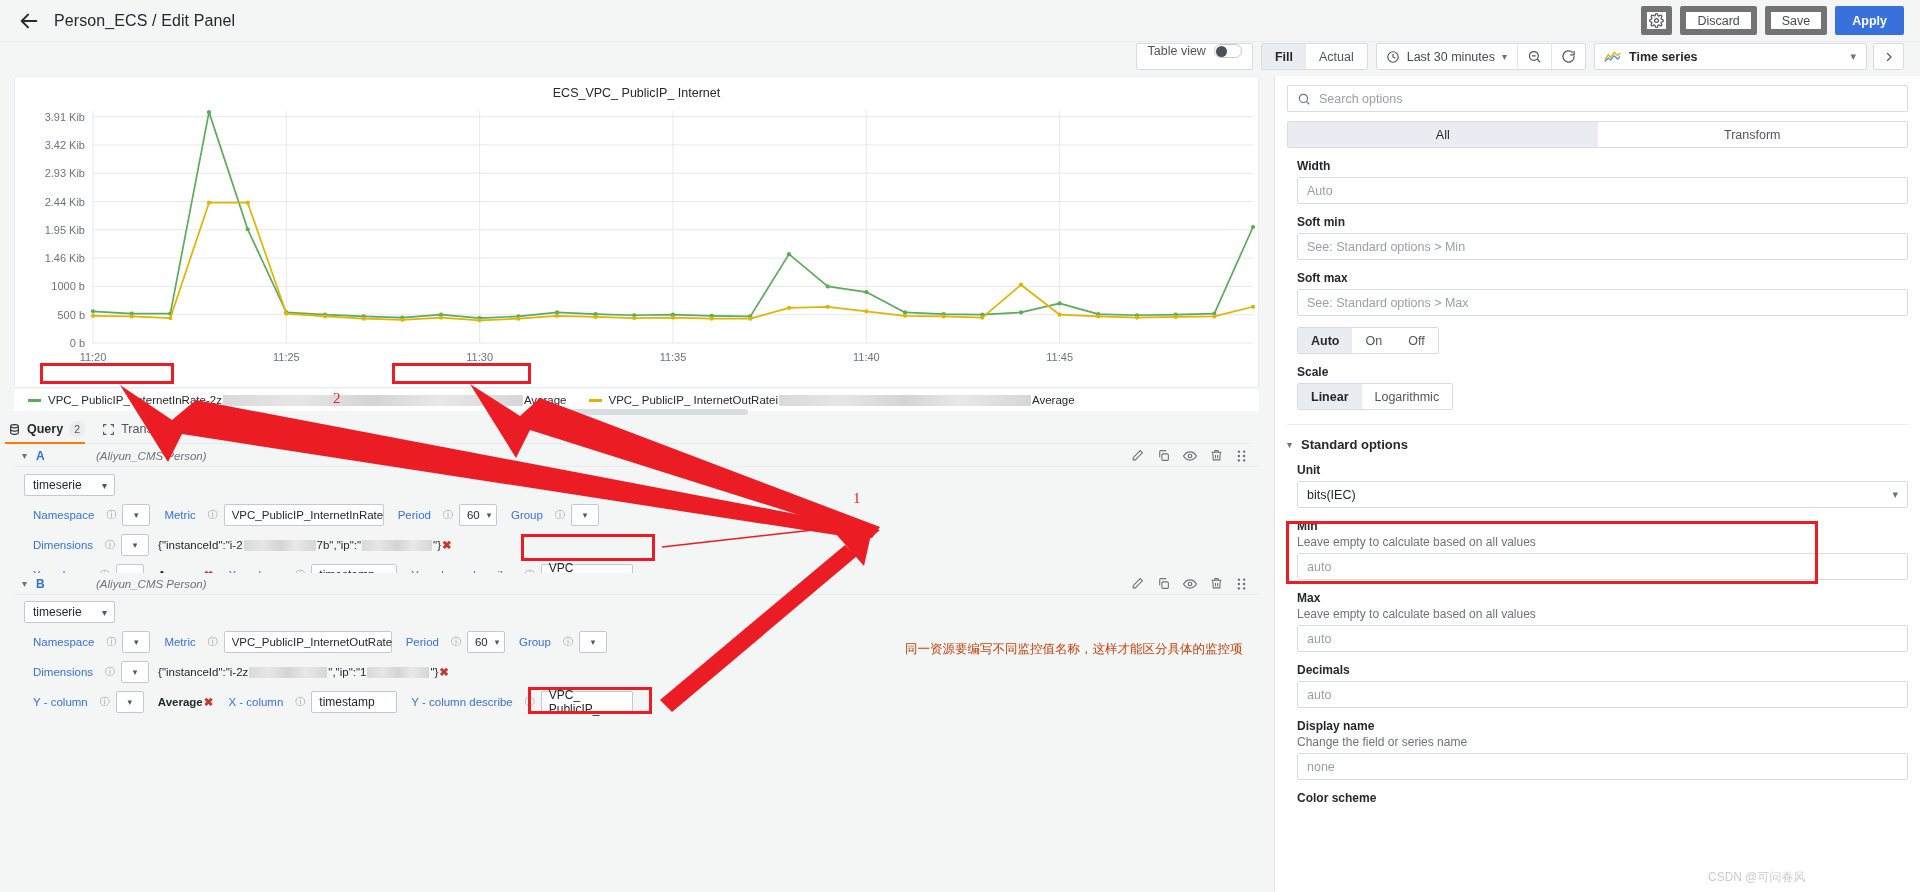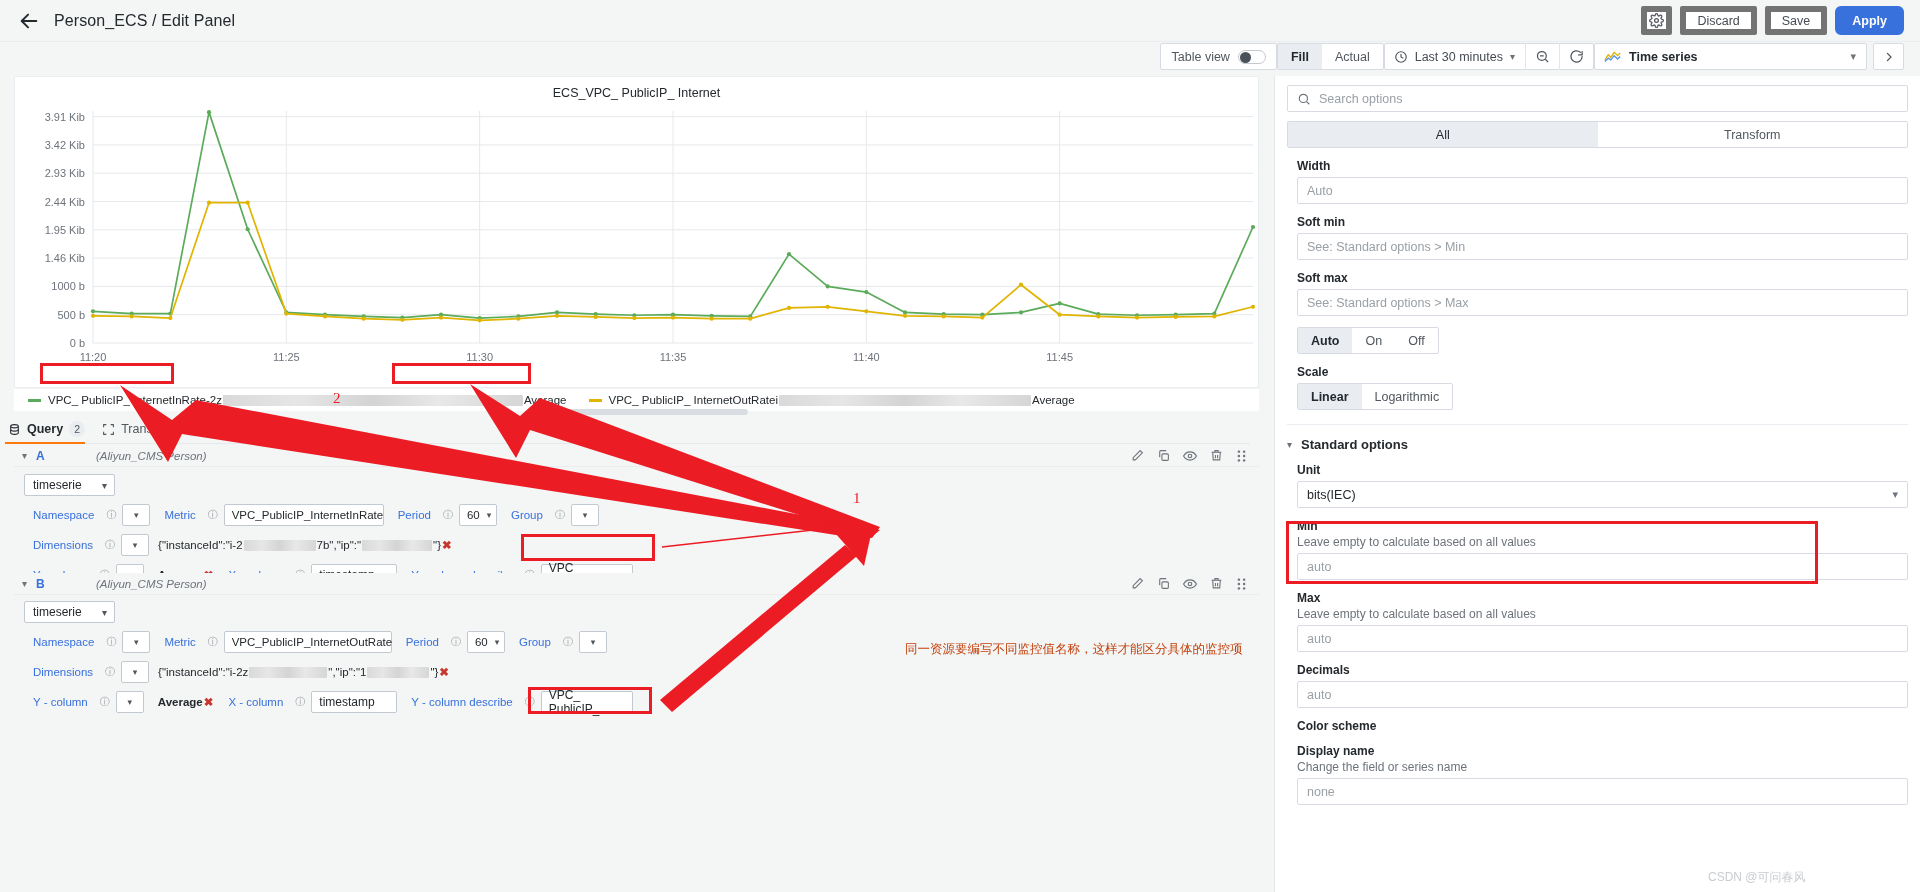--- a/index.html
+++ b/index.html
@@ -26,31 +26,32 @@
   #topbar-right {
     margin-left:auto; display:flex; align-items:center; gap:8px;
     margin-right:16px;
   }
   .tbtn {
     height:29px; padding:0 11px; background:#fff; border:6px solid #737373;
     border-radius:2px; font-size:12.5px; color:#3d4css; color:#464c54;
     display:flex; align-items:center; cursor:pointer;
   }
   .tbtn.icon-only { width:31px; padding:0; justify-content:center; }
-  .tbtn.primary { background:#3871dc; border-color:#3871dc; color:#fff; font-weight:bold;border-radius:6px; }
+  .tbtn.primary { background:#3871dc; border-color:#3871dc; color:#fff; font-weight:bold; }
 
   
   #paneltoolbar {
     position:absolute; left:0; top:42px; width:1920px; height:29px;
     display:flex; align-items:center; background:#f4f5f5;
   }
   #ptl-spacer { flex:1 1 auto; }
   .group {
-    display:flex; align-items:center; height:27px;
+    display:flex; align-items:flex-start; height:27px;
     border:1px solid #d8dce2; background:#fff; border-radius:2px;
+    margin-right:8px;
   }
   .group .seg {
     height:25px; padding:0 13px; display:flex; align-items:center;
     font-size:12.5px; color:#51575e; cursor:pointer;
   }
   .group .seg.active { background:#e9edf2; color:#24292e; font-weight:bold; }
   .tv-label { font-size:12.5px; color:#51575e; padding:0 8px 0 11px; }
   .switch {
     width:28px; height:14px; border-radius:8px; border:1px solid #c3c9d1;
     background:#fff; position:relative; margin-right:10px; cursor:pointer;
@@ -713,27 +714,27 @@
     <div class="odesc">Leave empty to calculate based on all values</div>
     <div class="oinput">auto</div>
   </div>
 
   <div class="opt">
     <div class="olabel">Decimals</div>
     <div class="oinput">auto</div>
   </div>
 
   <div class="opt">
-    <div class="olabel">Color scheme</div>
-  </div>
-
-  <div class="opt">
     <div class="olabel">Display name</div>
     <div class="odesc">Change the field or series name</div>
     <div class="oinput">none</div>
+  </div>
+
+  <div class="opt">
+    <div class="olabel">Color scheme</div>
   </div>
 </div>
 
 <div class="redrect" style="left:40px;  top:363px; width:134px; height:21px;"></div>
 <div class="redrect" style="left:392px; top:363px; width:139px; height:21px;"></div>
 <div class="redrect" style="left:521px; top:534px; width:134px; height:27px;"></div>
 <div class="redrect" style="left:528px; top:687px; width:124px; height:27px;"></div>
 <div id="redbox-unit"></div>
 
 <svg id="anno-svg">

